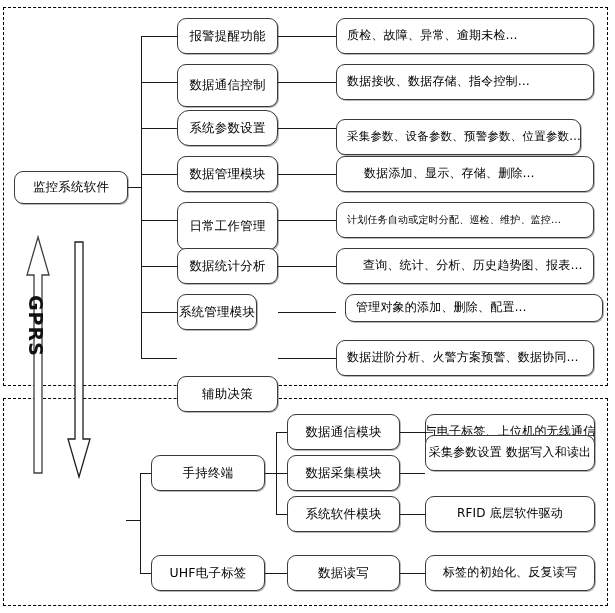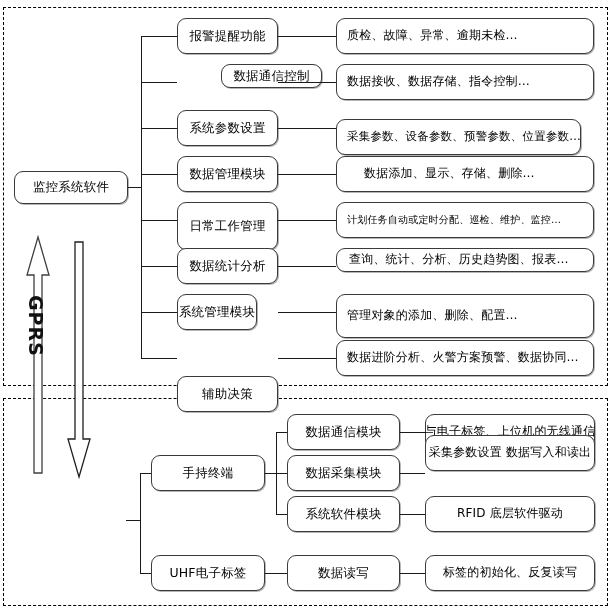--- a/index.html
+++ b/index.html
@@ -75,48 +75,48 @@
   <div class="hline" style="left:128px;top:187px;width:14px;"></div>
 
   <div class="vline" style="left:141px;top:36px;height:322px;"></div>
 
   <div class="hline" style="left:141px;top:36px;width:36px;"></div>
   <div class="node" style="left:177px;top:18px;width:101px;height:36px;">报警提醒功能</div>
   <div class="hline" style="left:278px;top:36px;width:58px;"></div>
   <div class="node small" style="left:336px;top:18px;width:258px;height:36px;justify-content:flex-start;padding-left:10px;">质检、故障、异常、逾期未检…</div>
 
   <div class="hline" style="left:141px;top:82px;width:36px;"></div>
-  <div class="node" style="left:177px;top:64px;width:101px;height:24px;margin-left:44px;">数据通信控制</div>
+  <div class="node" style="left:177px;top:64px;width:101px;height:43px;">数据通信控制</div>
   <div class="hline" style="left:278px;top:82px;width:58px;"></div>
   <div class="node small" style="left:336px;top:64px;width:258px;height:36px;justify-content:flex-start;padding-left:10px;">数据接收、数据存储、指令控制…</div>
 
   <div class="hline" style="left:141px;top:128px;width:36px;"></div>
-  <div class="node" style="left:177px;top:110px;width:101px;height:36px;">系统参数设置</div>
+  <div class="node" style="left:177px;top:110px;width:101px;height:36px;border-radius:12px;">系统参数设置</div>
   <div class="hline" style="left:278px;top:128px;width:58px;"></div>
   <div class="node small" style="left:336px;top:119px;width:245px;height:36px;justify-content:flex-start;padding-left:10px;font-size:11.5px;">采集参数、设备参数、预警参数、位置参数…</div>
 
   <div class="hline" style="left:141px;top:174px;width:36px;"></div>
   <div class="node" style="left:177px;top:156px;width:101px;height:36px;">数据管理模块</div>
   <div class="hline" style="left:278px;top:174px;width:58px;"></div>
   <div class="node small" style="left:336px;top:156px;width:258px;height:36px;justify-content:flex-start;padding-left:27px;">数据添加、显示、存储、删除…</div>
 
   <div class="hline" style="left:141px;top:220px;width:36px;"></div>
   <div class="node" style="left:177px;top:202px;width:101px;height:48px;">日常工作管理</div>
   <div class="hline" style="left:278px;top:220px;width:58px;"></div>
   <div class="node small" style="left:336px;top:202px;width:258px;height:36px;justify-content:flex-start;padding-left:10px;font-size:10px;">计划任务自动或定时分配、巡检、维护、监控…</div>
 
   <div class="hline" style="left:141px;top:266px;width:36px;"></div>
   <div class="node" style="left:177px;top:248px;width:101px;height:36px;">数据统计分析</div>
   <div class="hline" style="left:278px;top:266px;width:58px;"></div>
-  <div class="node small" style="left:336px;top:248px;width:258px;height:24px;justify-content:flex-start;padding-left:12px;">查询、统计、分析、历史趋势图、报表…</div>
+  <div class="node small" style="left:336px;top:248px;width:258px;height:36px;justify-content:flex-start;padding-left:26px;">查询、统计、分析、历史趋势图、报表…</div>
 
   <div class="hline" style="left:141px;top:312px;width:36px;"></div>
   <div class="node" style="left:177px;top:294px;width:80px;height:36px;">系统管理模块</div>
   <div class="hline" style="left:278px;top:312px;width:58px;"></div>
-  <div class="node small" style="left:336px;top:294px;width:258px;height:44px;justify-content:flex-start;padding-left:10px;">管理对象的添加、删除、配置…</div>
+  <div class="node small" style="left:345px;top:294px;width:258px;height:28px;justify-content:flex-start;padding-left:10px;">管理对象的添加、删除、配置…</div>
 
   <div class="hline" style="left:141px;top:358px;width:36px;"></div>
   <div class="node" style="left:177px;top:340px;width:101px;height:36px;margin-top:36px;">辅助决策</div>
   <div class="hline" style="left:278px;top:358px;width:58px;"></div>
   <div class="node small" style="left:336px;top:340px;width:258px;height:36px;justify-content:flex-start;padding-left:10px;">数据进阶分析、火警方案预警、数据协同…</div>
 
   <div class="arrow" id="arrow-up" style="left:26px;top:235px;">
     <svg width="24" height="240" viewBox="0 0 24 240">
       <polygon points="12,2 23,40 16,40 16,238 8,238 8,40 1,40" fill="#ffffff" stroke="#3f3f3f" stroke-width="1.3" stroke-linejoin="miter"></polygon>
     </svg>

